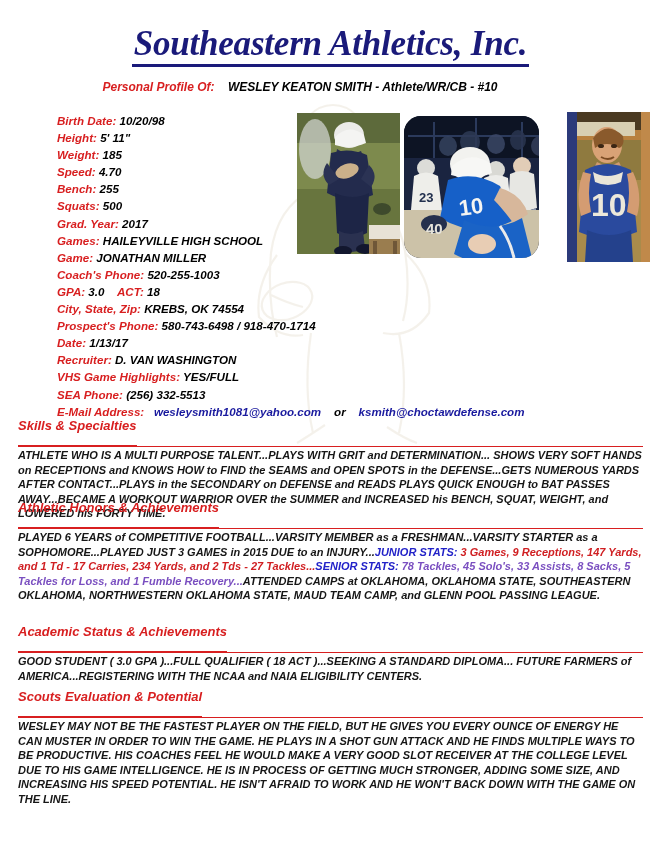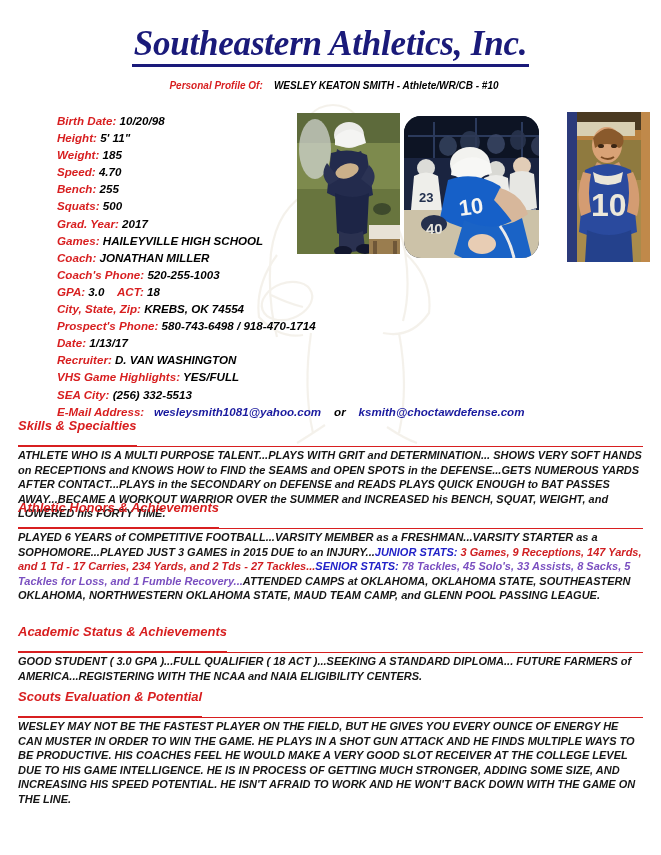--- a/index.html
+++ b/index.html
@@ -51,26 +51,25 @@
     border-bottom: 3px solid #1a1a7a;
     padding: 0 2px 1px 2px;
     text-align: center;
   }
   .profile-line {
     position: absolute;
     left: 0;
     top: 80px;
     width: 600px;
     text-align: center;
-    font-size: 10px;
+    font-size: 12px;
     font-weight: bold;
     font-style: italic;
     z-index: 3;
     white-space: nowrap;
-    padding-left: 34px;
   }
   .profile-label { color: #d81f20; }
   .profile-value { color: #000000; }
 
   
   .bio {
     position: absolute;
     left: 57px;
     top: 112px;
     z-index: 3;
@@ -292,21 +291,21 @@
     </div>
     <div class="bio-row">
       <span class="bio-label">Grad. Year:</span>
       <span class="bio-value">2017</span>
     </div>
     <div class="bio-row">
       <span class="bio-label">Games:</span>
       <span class="bio-value">HAILEYVILLE HIGH SCHOOL</span>
     </div>
     <div class="bio-row">
-      <span class="bio-label">Coach:</span>
+      <span class="bio-label">Game:</span>
       <span class="bio-value">JONATHAN MILLER</span>
     </div>
     <div class="bio-row">
       <span class="bio-label">Coach's Phone:</span>
       <span class="bio-value">520-255-1003</span>
     </div>
     <div class="bio-row">
       <span class="bio-label">GPA:</span>
       <span class="bio-value">3.0</span>
       <span>&nbsp;&nbsp;</span>
@@ -327,21 +326,21 @@
     </div>
     <div class="bio-row">
       <span class="bio-label">Recruiter:</span>
       <span class="bio-value">D. VAN WASHINGTON</span>
     </div>
     <div class="bio-row">
       <span class="bio-label">VHS Game Highlights:</span>
       <span class="bio-value">YES/FULL</span>
     </div>
     <div class="bio-row">
-      <span class="bio-label">SEA City:</span>
+      <span class="bio-label">SEA Phone:</span>
       <span class="bio-value">(256) 332-5513</span>
     </div>
     <div class="bio-row">
       <span class="bio-label">E-Mail Address:</span>
       <span>&nbsp;</span>
       <span class="bio-value-blue">wesleysmith1081@yahoo.com</span>
       <span>&nbsp;&nbsp;</span>
       <span class="bio-sep">or</span>
       <span>&nbsp;&nbsp;</span>
       <span class="bio-value-blue">ksmith@choctawdefense.com</span>

